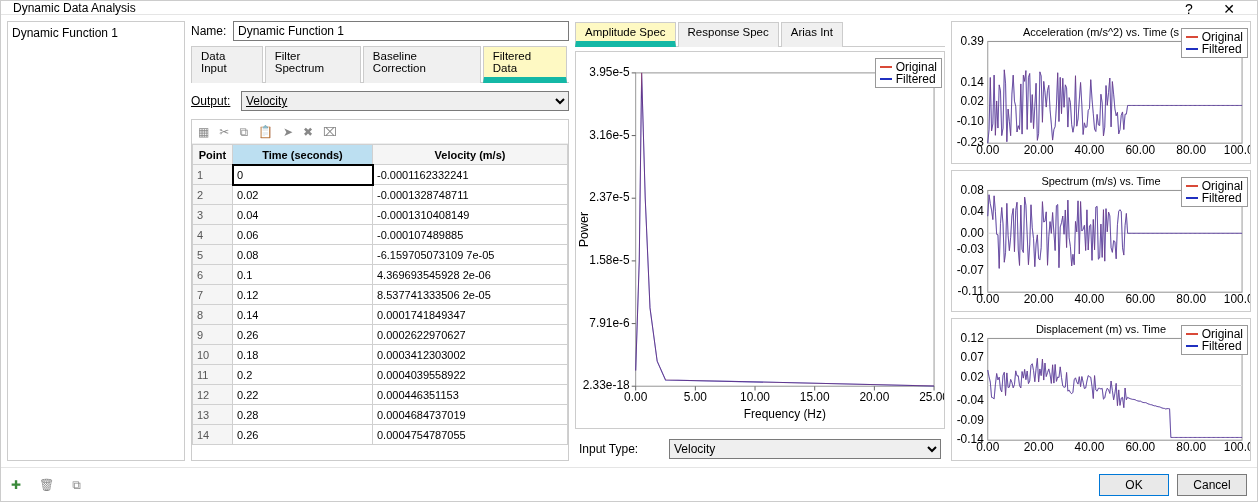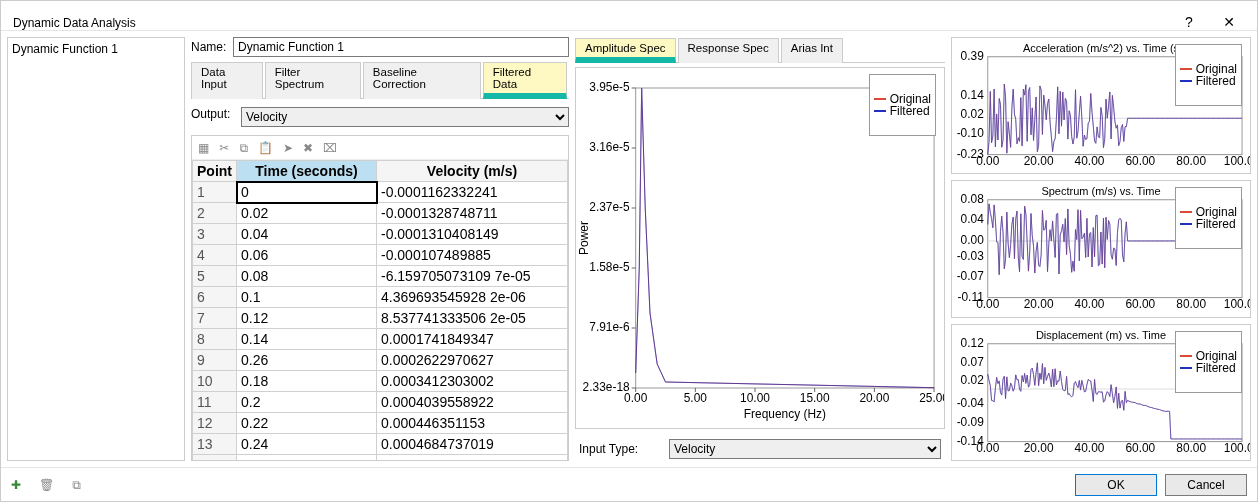--- a/index.html
+++ b/index.html
@@ -1,58 +1,58 @@
 <!DOCTYPE html>
 <html><head>
 <meta charset="utf-8">
 <style>
 * { box-sizing: border-box; margin: 0; padding: 0; font-family: "Segoe UI", Tahoma, sans-serif; font-size: 12px; }
 body { background: #fff; width: 1258px; height: 502px; overflow: hidden; display: flex; flex-direction: column; border: 1px solid #ccc; }
-.titlebar { height: 30px; display: flex; align-items: flex-end; padding: 0 8px; border-bottom: 1px solid #e5e5e5; }
+.titlebar { height: 14px; display: flex; align-items: flex-start; padding: 0 8px; border-bottom: 1px solid #e5e5e5; }
 .titlebar .title { flex: 1; font-size: 12px; padding-left: 4px; }
 .titlebar .wbtn { width: 40px; text-align: center; font-size: 14px; cursor: pointer; }
 .main { flex: 1; display: flex; padding: 6px; gap: 6px; overflow: hidden; }
 .leftcol { width: 178px; border: 1px solid #ccc; background: #fff; padding: 4px; }
 .centercol { width: 378px; display: flex; flex-direction: column; gap: 4px; }
 .namebar { display: flex; align-items: center; gap: 6px; }
 .namebar label { width: 36px; }
 .namebar input { flex: 1; border: 1px solid #7a7a7a; padding: 2px 4px; height: 20px; }
 .tabs { display: flex; border-bottom: 1px solid #ccc; }
 .tab { padding: 3px 9px; border: 1px solid #ccc; border-bottom: none; background: #f0f0f0; margin-right: 2px; cursor: pointer; position: relative; top: 1px; font-size: 11.5px; }
 .tab.active { background: #fef9c3; border-bottom: 6px solid #14b8a6; }
-.outrow { display: flex; gap: 6px; margin-top: 4px; }
+.outrow { display: flex; align-items: center; gap: 6px; margin-top: 4px; text-decoration: underline; }
 .outrow label { width: 44px; }
 .outrow select { flex: 1; height: 20px; border: 1px solid #7a7a7a; }
 .tablewrap { flex: 1; border: 1px solid #ccc; margin-top: 4px; overflow: hidden; position: relative; display: flex; flex-direction: column; }
 .tbicons { height: 24px; display: flex; align-items: center; gap: 10px; padding: 0 6px; color: #888; border-bottom: 1px solid #eee; }
 .tbicons span { cursor: pointer; }
 .ttable { flex: 1; overflow-y: scroll; }
 table { border-collapse: collapse; width: 100%; }
-th, td { border: 1px solid #d0d0d0; padding: 2px 4px; height: 20px; font-size: 14px; }
+th, td { border: 1px solid #d0d0d0; padding: 2px 4px; height: 20px; font-size: 11px; }
 th { background: #f5f5f5; }
 th.timecol { background: #bcdff1; }
 td.pointcol { background: #f5f5f5; color: #555; width: 40px; }
 tr.selrow td.valcol { background: #fff; }
 tr.selrow td.timecolcell { outline: 2px solid #000; outline-offset: -1px; }
 .speccol { width: 370px; display: flex; flex-direction: column; gap: 4px; }
 .spectabs { display: flex; border-bottom: 1px solid #ccc; }
 .specchart { flex: 1; border: 1px solid #ccc; background: #fff; position: relative; }
 .inputrow { display: flex; align-items: center; gap: 20px; padding: 6px 4px 2px 4px; }
 .inputrow label { width: 70px; }
 .inputrow select { flex: 1; height: 20px; border: 1px solid #7a7a7a; }
 .rightcol { flex: 1; display: flex; flex-direction: column; gap: 6px; }
 .minichart { flex: 1; border: 1px solid #ccc; background: #fff; position: relative; }
-.legend { position: absolute; top: 6px; right: 8px; border: 1px solid #999; background: #fff; padding: 18px 4px; font-size: 10px; line-height: 12px; }
+.legend { position: absolute; top: 6px; right: 2px; border: 1px solid #999; background: #fff; padding: 2px 4px; font-size: 10px; line-height: 12px; }
 .legend div { display: flex; align-items: center; gap: 4px; }
 .legend .sw { width: 12px; height: 2px; }
 .chtitle { position: absolute; top: 4px; left: 0; right: 0; text-align: center; font-size: 11px; }
 .footer { height: 34px; display: flex; align-items: center; padding: 0 10px; border-top: 1px solid #e5e5e5; }
 .footer .ficons { display: flex; gap: 18px; color: #3a8a3a; }
 .footer .spacer { flex: 1; }
-.footer button { width: 82px; height: 22px; margin-left: 8px; border: 1px solid #7a7a7a; background: #e9e9e9; cursor: pointer; }
+.footer button { width: 70px; height: 22px; margin-left: 8px; border: 1px solid #7a7a7a; background: #e9e9e9; cursor: pointer; }
 .footer button.ok { border: 1px solid #0078d7; }
 svg { display: block; }
 </style>
 </head>
 <body>
 
 <div class="titlebar">
   <div class="title">Dynamic Data Analysis</div>
   <div class="wbtn">?</div>
   <div class="wbtn">✕</div>
@@ -154,21 +154,21 @@
   <td class="valcol ">0.2</td>
   <td class="valcol">0.0004039558922</td>
               </tr>
               <tr>
                 <td class="pointcol">12</td>
   <td class="valcol ">0.22</td>
   <td class="valcol">0.000446351153</td>
               </tr>
               <tr>
                 <td class="pointcol">13</td>
-  <td class="valcol ">0.24</td>
+  <td class="valcol ">0.28</td>
   <td class="valcol">0.0004684737019</td>
               </tr>
               <tr>
                 <td class="pointcol">14</td>
   <td class="valcol ">0.26</td>
   <td class="valcol">0.0004754787055</td>
               </tr>
             </tbody>
         </table>
       </div>

